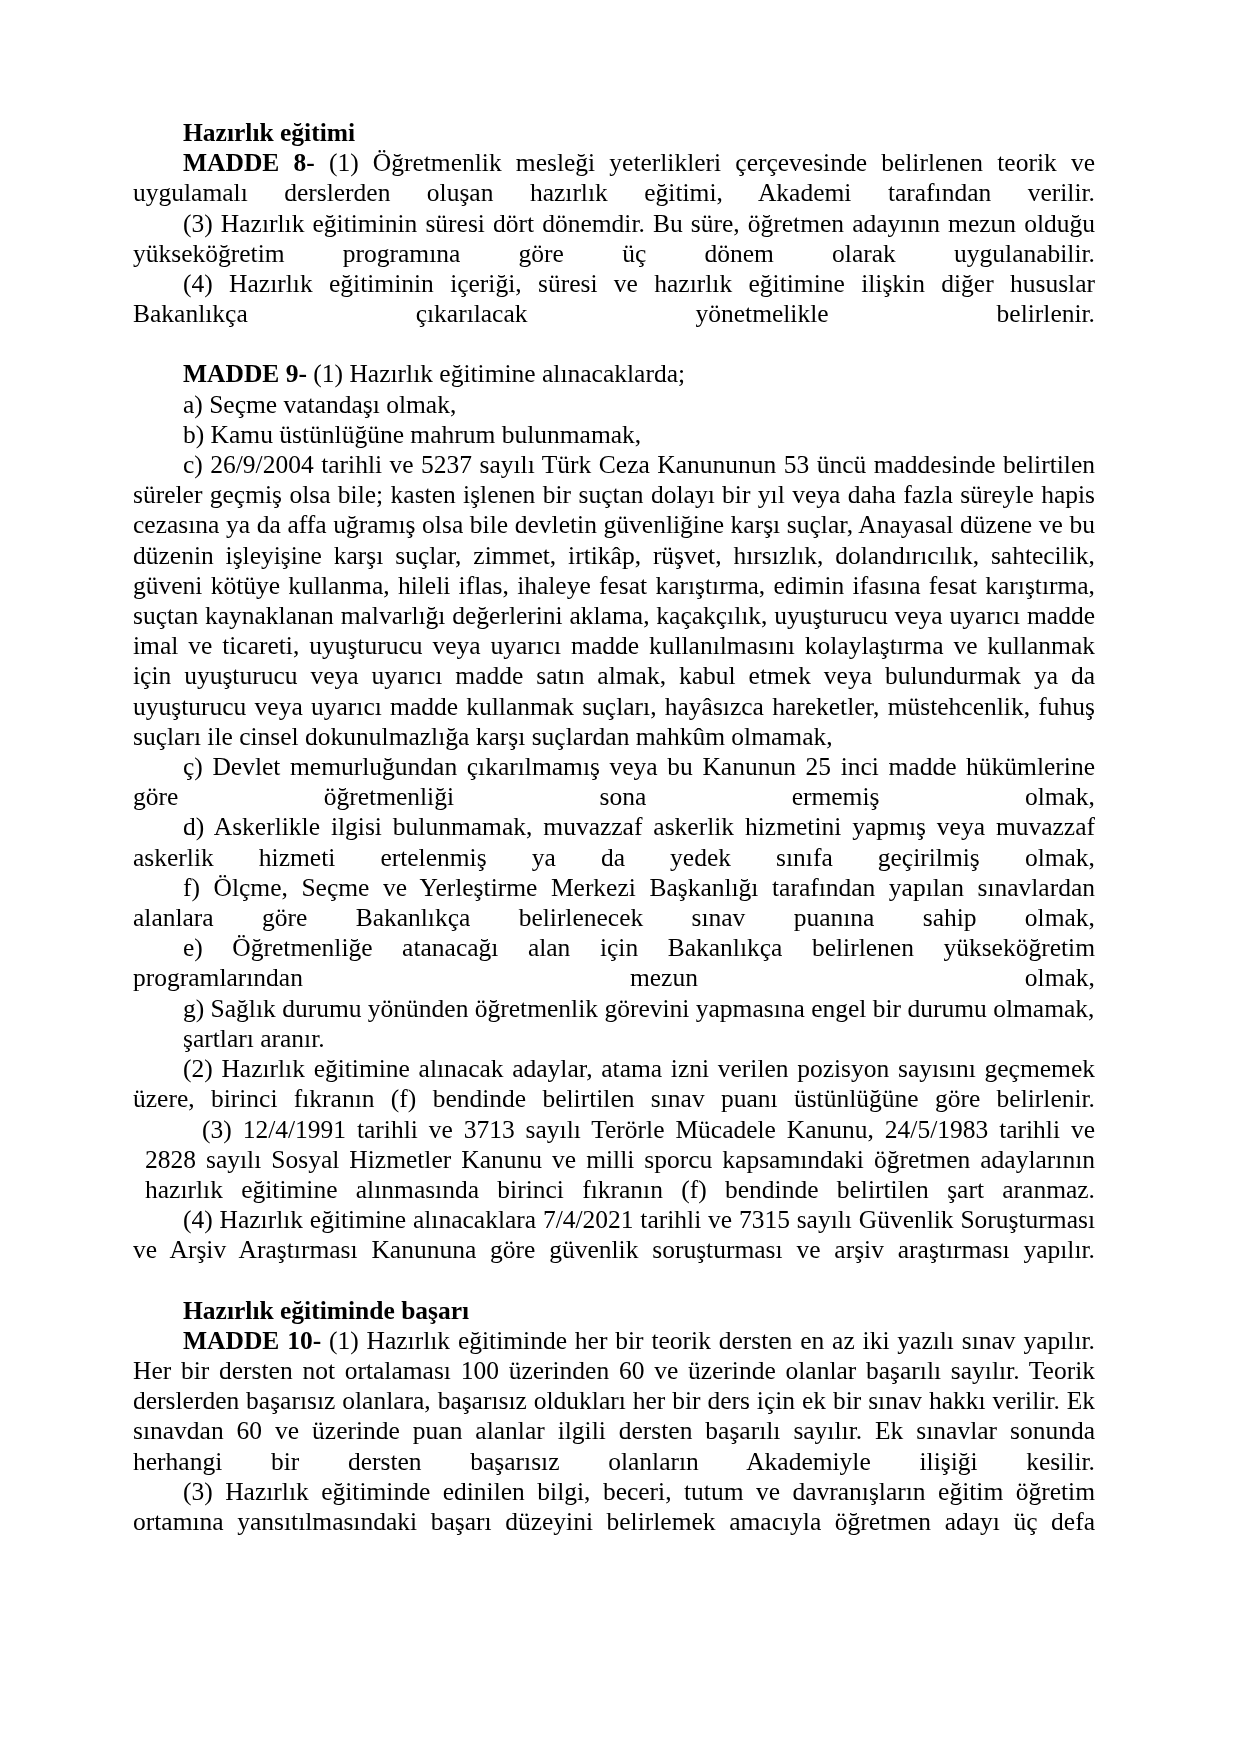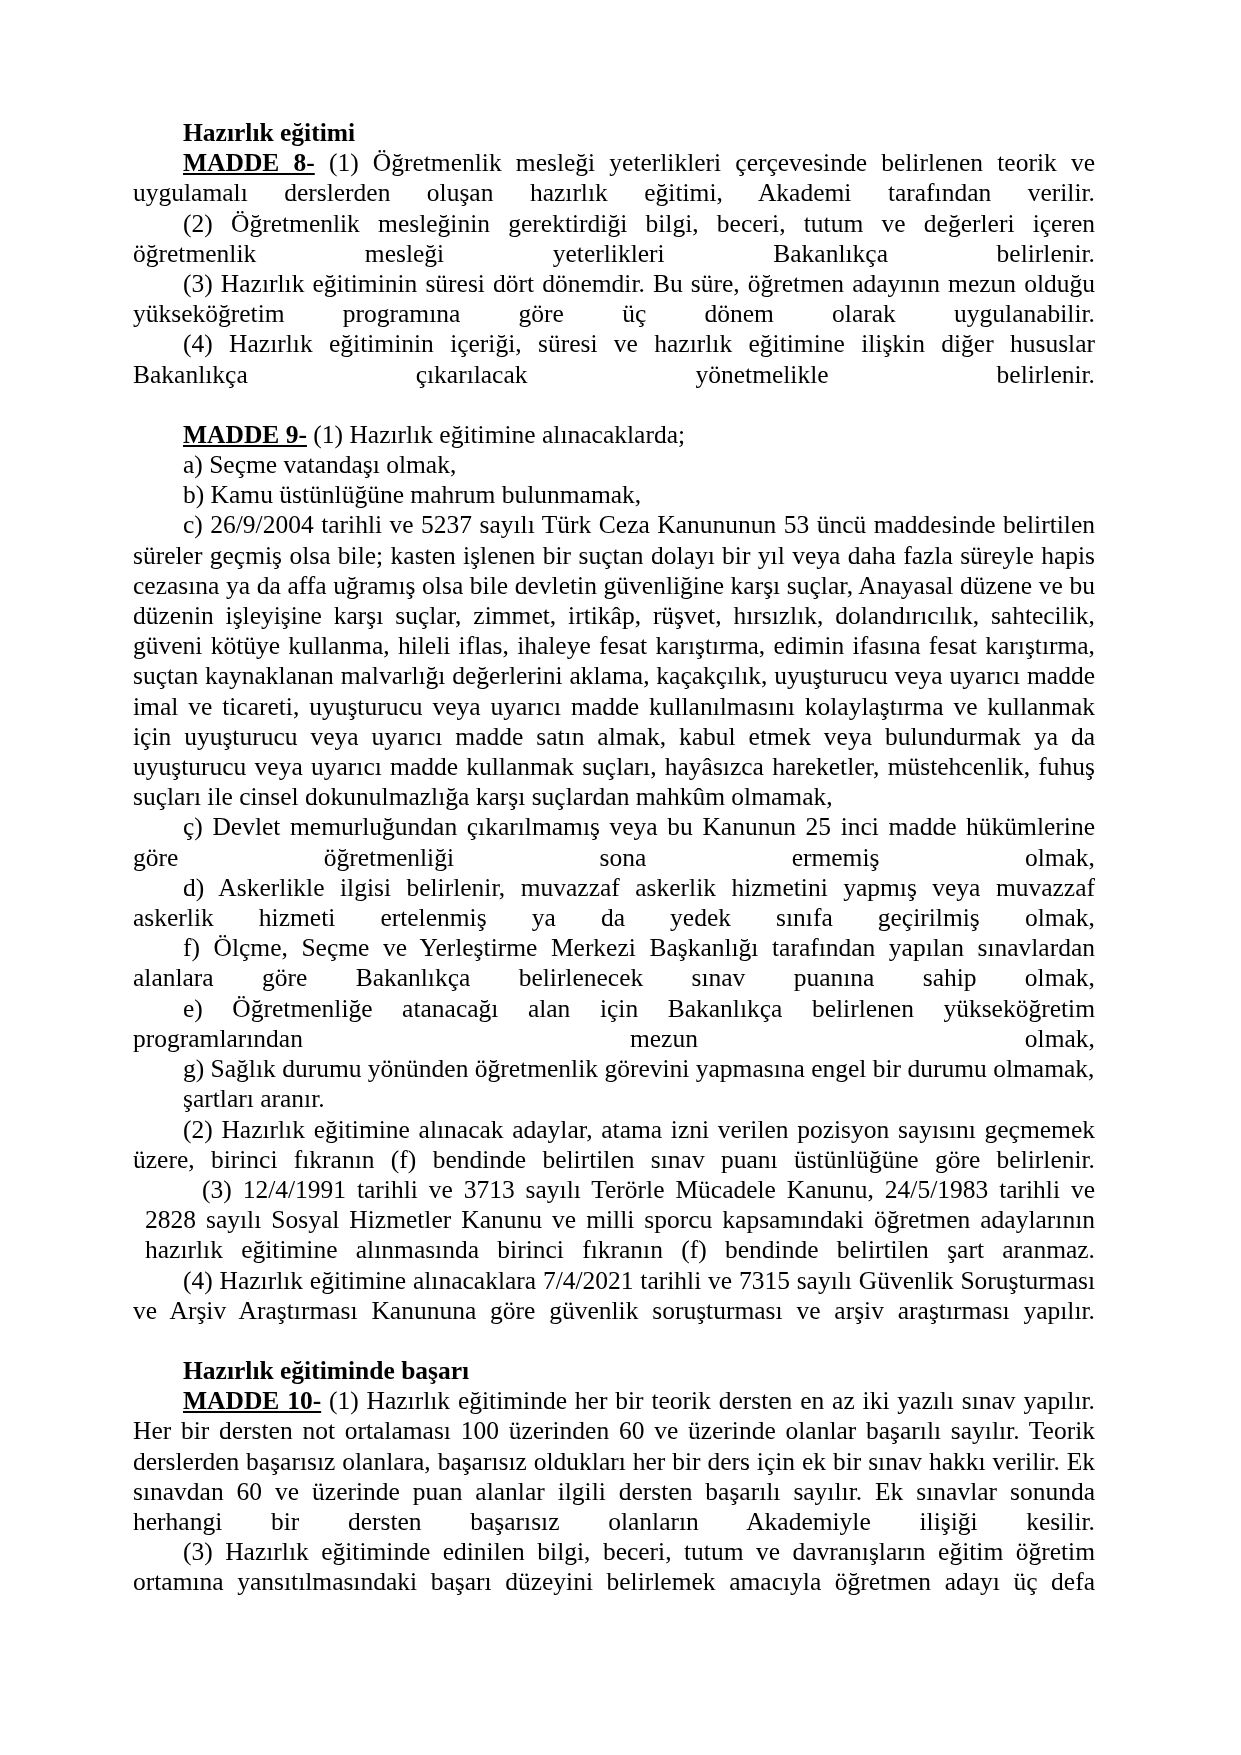--- a/index.html
+++ b/index.html
@@ -42,59 +42,57 @@
   p.heading {
     margin: 0;
     font-size: 25.5px;
     line-height: 30.2px;
     text-indent: 50px;
     font-weight: bold;
     text-align: left;
   }
   .lead {
     font-weight: bold;
-    text-decoration: underline;
   }
   .gap {
     height: 30px;
   }
   p.para.force-just {
     text-align-last: justify;
   }
 </style>
 </head>
 <body>
 
 <div class="page">
   <div class="doc">
 
     <p class="heading">Hazırlık eğitimi</p>
 
     <p class="para force-just"><span class="lead">MADDE 8-</span><span> (1) Öğretmenlik mesleği yeterlikleri çerçevesinde belirlenen teorik ve uygulamalı derslerden oluşan hazırlık eğitimi, Akademi tarafından verilir.</span></p>
 
-    <p class="para force-just"><span>(2) Öğretmenlik mesleğinin gerektirdiği bilgi, beceri, tutum ve değerleri içeren öğretmenlik mesleği yeterlikleri Bakanlıkça belirlenir.</span></p>
 
     <p class="para force-just"><span>(3) Hazırlık eğitiminin süresi dört dönemdir. Bu süre, öğretmen adayının mezun olduğu yükseköğretim programına göre üç dönem olarak uygulanabilir.</span></p>
 
     <p class="para force-just"><span>(4) Hazırlık eğitiminin içeriği, süresi ve hazırlık eğitimine ilişkin diğer hususlar Bakanlıkça çıkarılacak yönetmelikle belirlenir.</span></p>
 
     <div class="gap"></div>
 
 
     <p class="para"><span class="lead">MADDE 9-</span><span> (1) Hazırlık eğitimine alınacaklarda;</span></p>
 
     <p class="para"><span>a) Seçme vatandaşı olmak,</span></p>
 
     <p class="para"><span>b) Kamu üstünlüğüne mahrum bulunmamak,</span></p>
 
     <p class="para"><span>c) 26/9/2004 tarihli ve 5237 sayılı Türk Ceza Kanununun 53 üncü maddesinde belirtilen süreler geçmiş olsa bile; kasten işlenen bir suçtan dolayı bir yıl veya daha fazla süreyle hapis cezasına ya da affa uğramış olsa bile devletin güvenliğine karşı suçlar, Anayasal düzene ve bu düzenin işleyişine karşı suçlar, zimmet, irtikâp, rüşvet, hırsızlık, dolandırıcılık, sahtecilik, güveni kötüye kullanma, hileli iflas, ihaleye fesat karıştırma, edimin ifasına fesat karıştırma, suçtan kaynaklanan malvarlığı değerlerini aklama, kaçakçılık, uyuşturucu veya uyarıcı madde imal ve ticareti, uyuşturucu veya uyarıcı madde kullanılmasını kolaylaştırma ve kullanmak için uyuşturucu veya uyarıcı madde satın almak, kabul etmek veya bulundurmak ya da uyuşturucu veya uyarıcı madde kullanmak suçları, hayâsızca hareketler, müstehcenlik, fuhuş suçları ile cinsel dokunulmazlığa karşı suçlardan mahkûm olmamak,</span></p>
 
     <p class="para force-just"><span>ç) Devlet memurluğundan çıkarılmamış veya bu Kanunun 25 inci madde hükümlerine göre öğretmenliği sona ermemiş olmak,</span></p>
 
-    <p class="para force-just"><span>d) Askerlikle ilgisi belirlenir, muvazzaf askerlik hizmetini yapmış veya muvazzaf askerlik hizmeti ertelenmiş ya da yedek sınıfa geçirilmiş olmak,</span></p>
+    <p class="para force-just"><span>d) Askerlikle ilgisi bulunmamak, muvazzaf askerlik hizmetini yapmış veya muvazzaf askerlik hizmeti ertelenmiş ya da yedek sınıfa geçirilmiş olmak,</span></p>
 
     <p class="para force-just"><span>f) Ölçme, Seçme ve Yerleştirme Merkezi Başkanlığı tarafından yapılan sınavlardan alanlara göre Bakanlıkça belirlenecek sınav puanına sahip olmak,</span></p>
 
     <p class="para force-just"><span>e) Öğretmenliğe atanacağı alan için Bakanlıkça belirlenen yükseköğretim programlarından mezun olmak,</span></p>
 
     <p class="para"><span>g) Sağlık durumu yönünden öğretmenlik görevini yapmasına engel bir durumu olmamak,</span></p>
 
     <p class="para"><span>şartları aranır.</span></p>
 
     <p class="para force-just"><span>(2) Hazırlık eğitimine alınacak adaylar, atama izni verilen pozisyon sayısını geçmemek üzere, birinci fıkranın (f) bendinde belirtilen sınav puanı üstünlüğüne göre belirlenir.</span></p>

